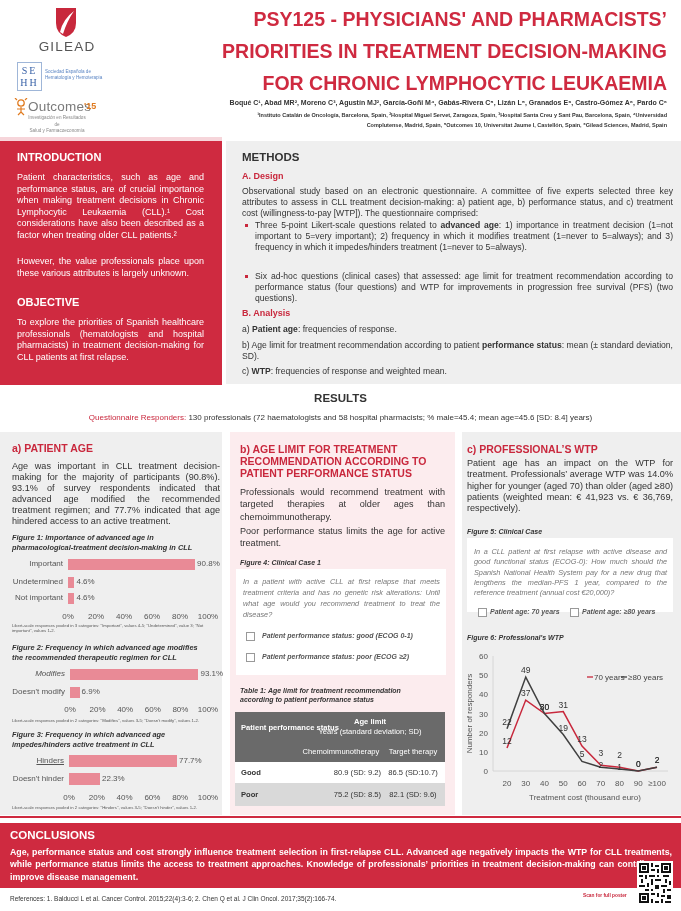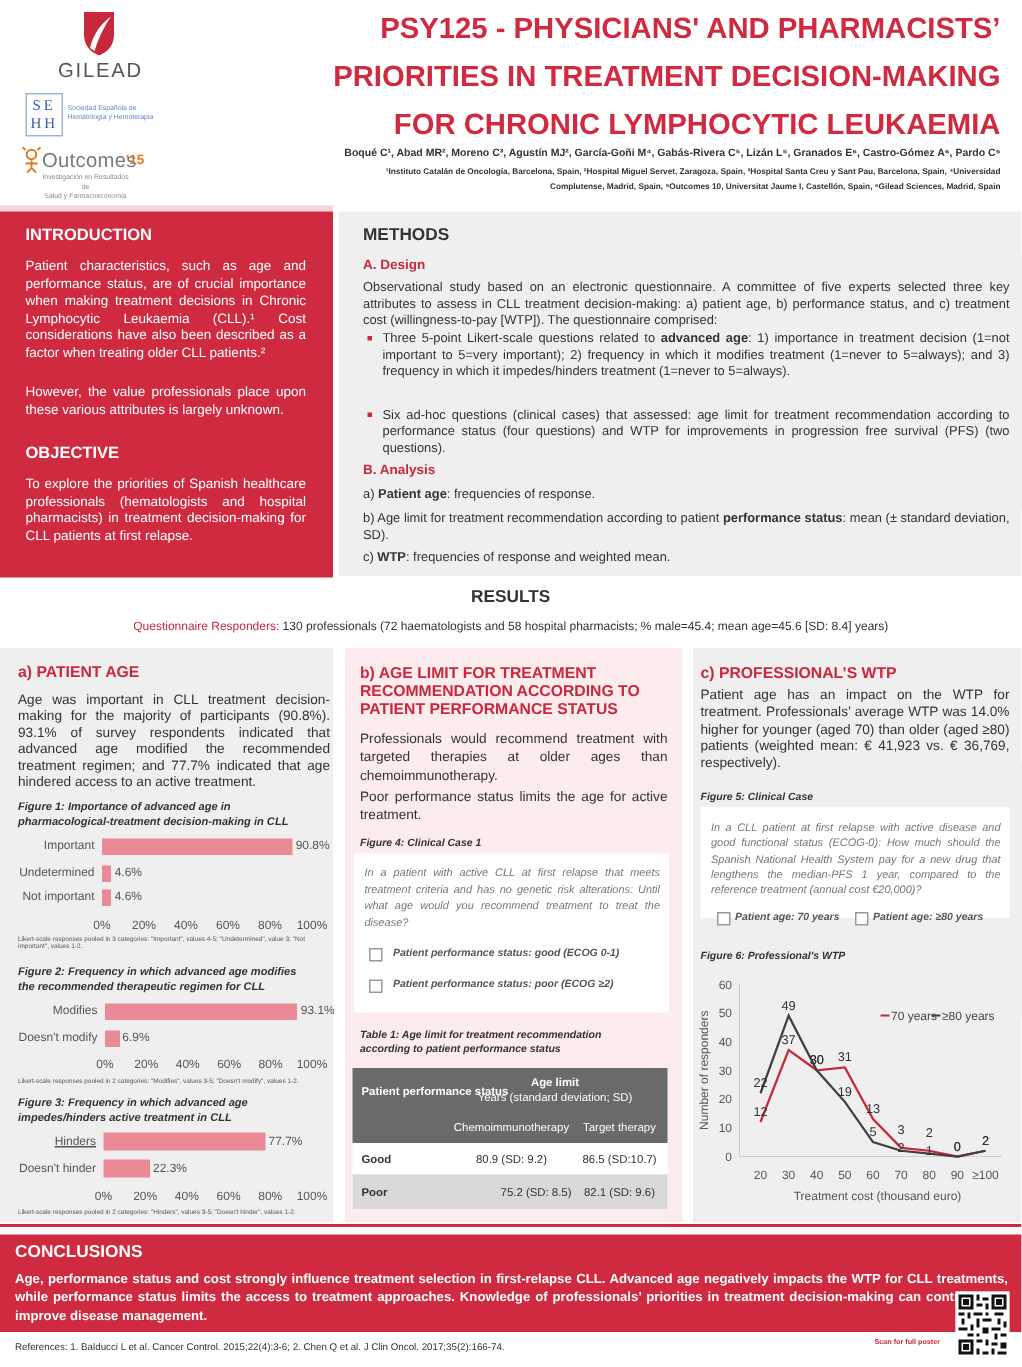--- a/index.html
+++ b/index.html
@@ -170,21 +170,21 @@
         <div class="tick" style="left: 109px; top: 180px;">40%</div>
         <div class="tick" style="left: 137px; top: 180px;">60%</div>
         <div class="tick" style="left: 165px; top: 180px;">80%</div>
         <div class="tick" style="left: 193px; top: 180px;">100%</div>
       </div>
     <div class="note" style="left:12px;top:191px;width:205px">Likert-scale responses pooled in 3 categories: "Important", values 4-5; "Undetermined", value 3; "Not important", values 1-2.</div>
 
     <div class="figt" style="left:12px;top:211px">Figure 2: Frequency in which advanced age modifies
 the recommended therapeutic regimen for CLL</div>
     <div class="chart-host">
-        <div class="bar-label" style="left: 0px; width: 65px; top: 237px;">Modifies</div>
+        <div class="bar-label" style="left: 0px; width: 65px; top: 237px; font-style: italic;">Modifies</div>
         <div class="bar" style="left: 70px; top: 236.5px; width: 128.478px; height: 11px; background: rgb(233, 138, 150);"></div>
         <div class="bar-value" style="left: 200.478px; top: 237px;">93.1%</div>
         <div class="bar-label" style="left: 0px; width: 65px; top: 255px;">Doesn't modify</div>
         <div class="bar" style="left: 70px; top: 254.5px; width: 9.522px; height: 11px; background: rgb(233, 138, 150);"></div>
         <div class="bar-value" style="left: 81.522px; top: 255px;">6.9%</div>
         <div class="tick" style="left: 55px; top: 273px;">0%</div>
         <div class="tick" style="left: 82.6px; top: 273px;">20%</div>
         <div class="tick" style="left: 110.2px; top: 273px;">40%</div>
         <div class="tick" style="left: 137.8px; top: 273px;">60%</div>
         <div class="tick" style="left: 165.4px; top: 273px;">80%</div>
@@ -235,21 +235,21 @@
         <div class="cell pre b" style="left:6px;top:12px">Patient
 performance
 status</div>
         <div class="cell b" style="left:70px;width:130px;top:6px;text-align:center">Age limit</div>
         <div class="cell" style="left:70px;width:130px;top:16px;text-align:center">Years (standard deviation; SD)</div>
         <div class="cell" style="left:66px;width:80px;top:36px;text-align:center">Chemoimmunotherapy</div>
         <div class="cell" style="left:147px;width:62px;top:36px;text-align:center">Target therapy</div>
       </div>
       <div class="tbl-row" style="top:50px;height:21px;background:#fff">
         <div class="cell b" style="left:6px;top:7px">Good</div>
-        <div class="cell" style="left:66px;width:80px;top:7px;text-align:center">80.9 (SD: 9.2)</div>
+        <div class="cell" style="left:66px;width:80px;top:7px;text-align:right">80.9 (SD: 9.2)</div>
         <div class="cell" style="left:147px;width:62px;top:7px;text-align:center">86.5 (SD:10.7)</div>
       </div>
       <div class="tbl-row" style="top:71px;height:23px;background:#d9d9d9">
         <div class="cell b" style="left:6px;top:8px">Poor</div>
         <div class="cell" style="left:66px;width:80px;top:8px;text-align:right">75.2 (SD: 8.5)</div>
         <div class="cell" style="left:147px;width:62px;top:8px;text-align:center">82.1 (SD: 9.6)</div>
       </div>
     </div>
   </div>
 

